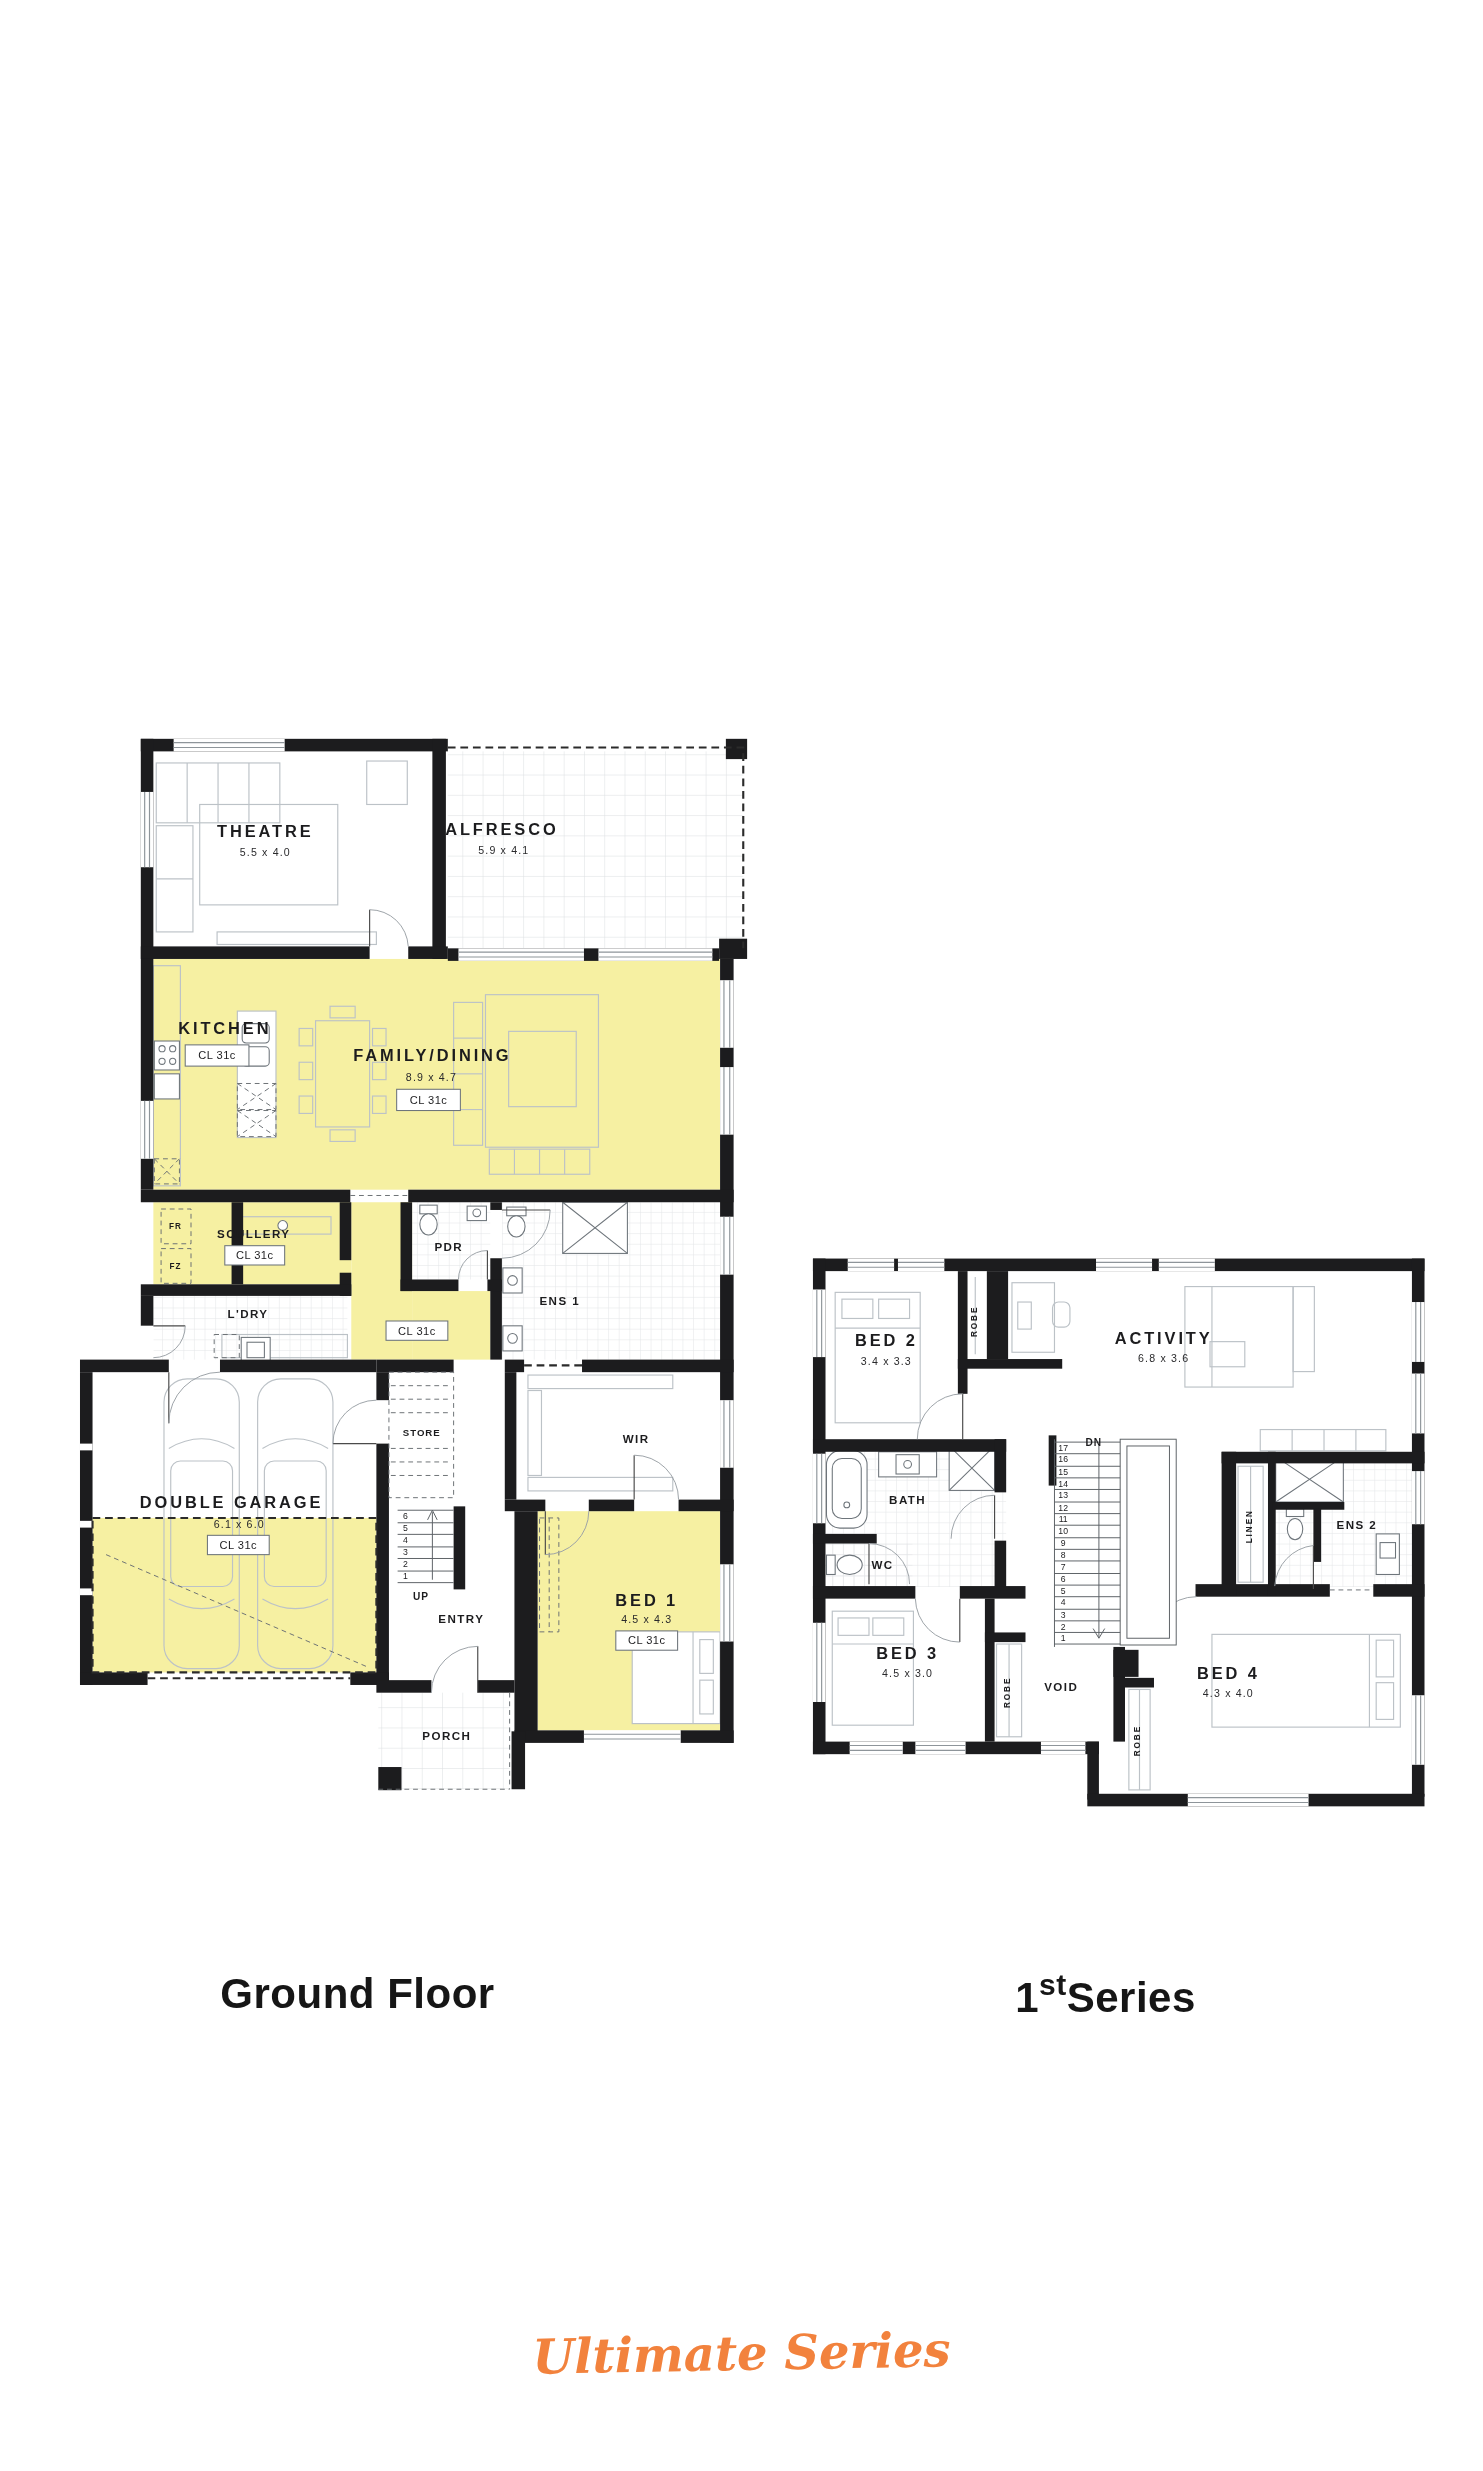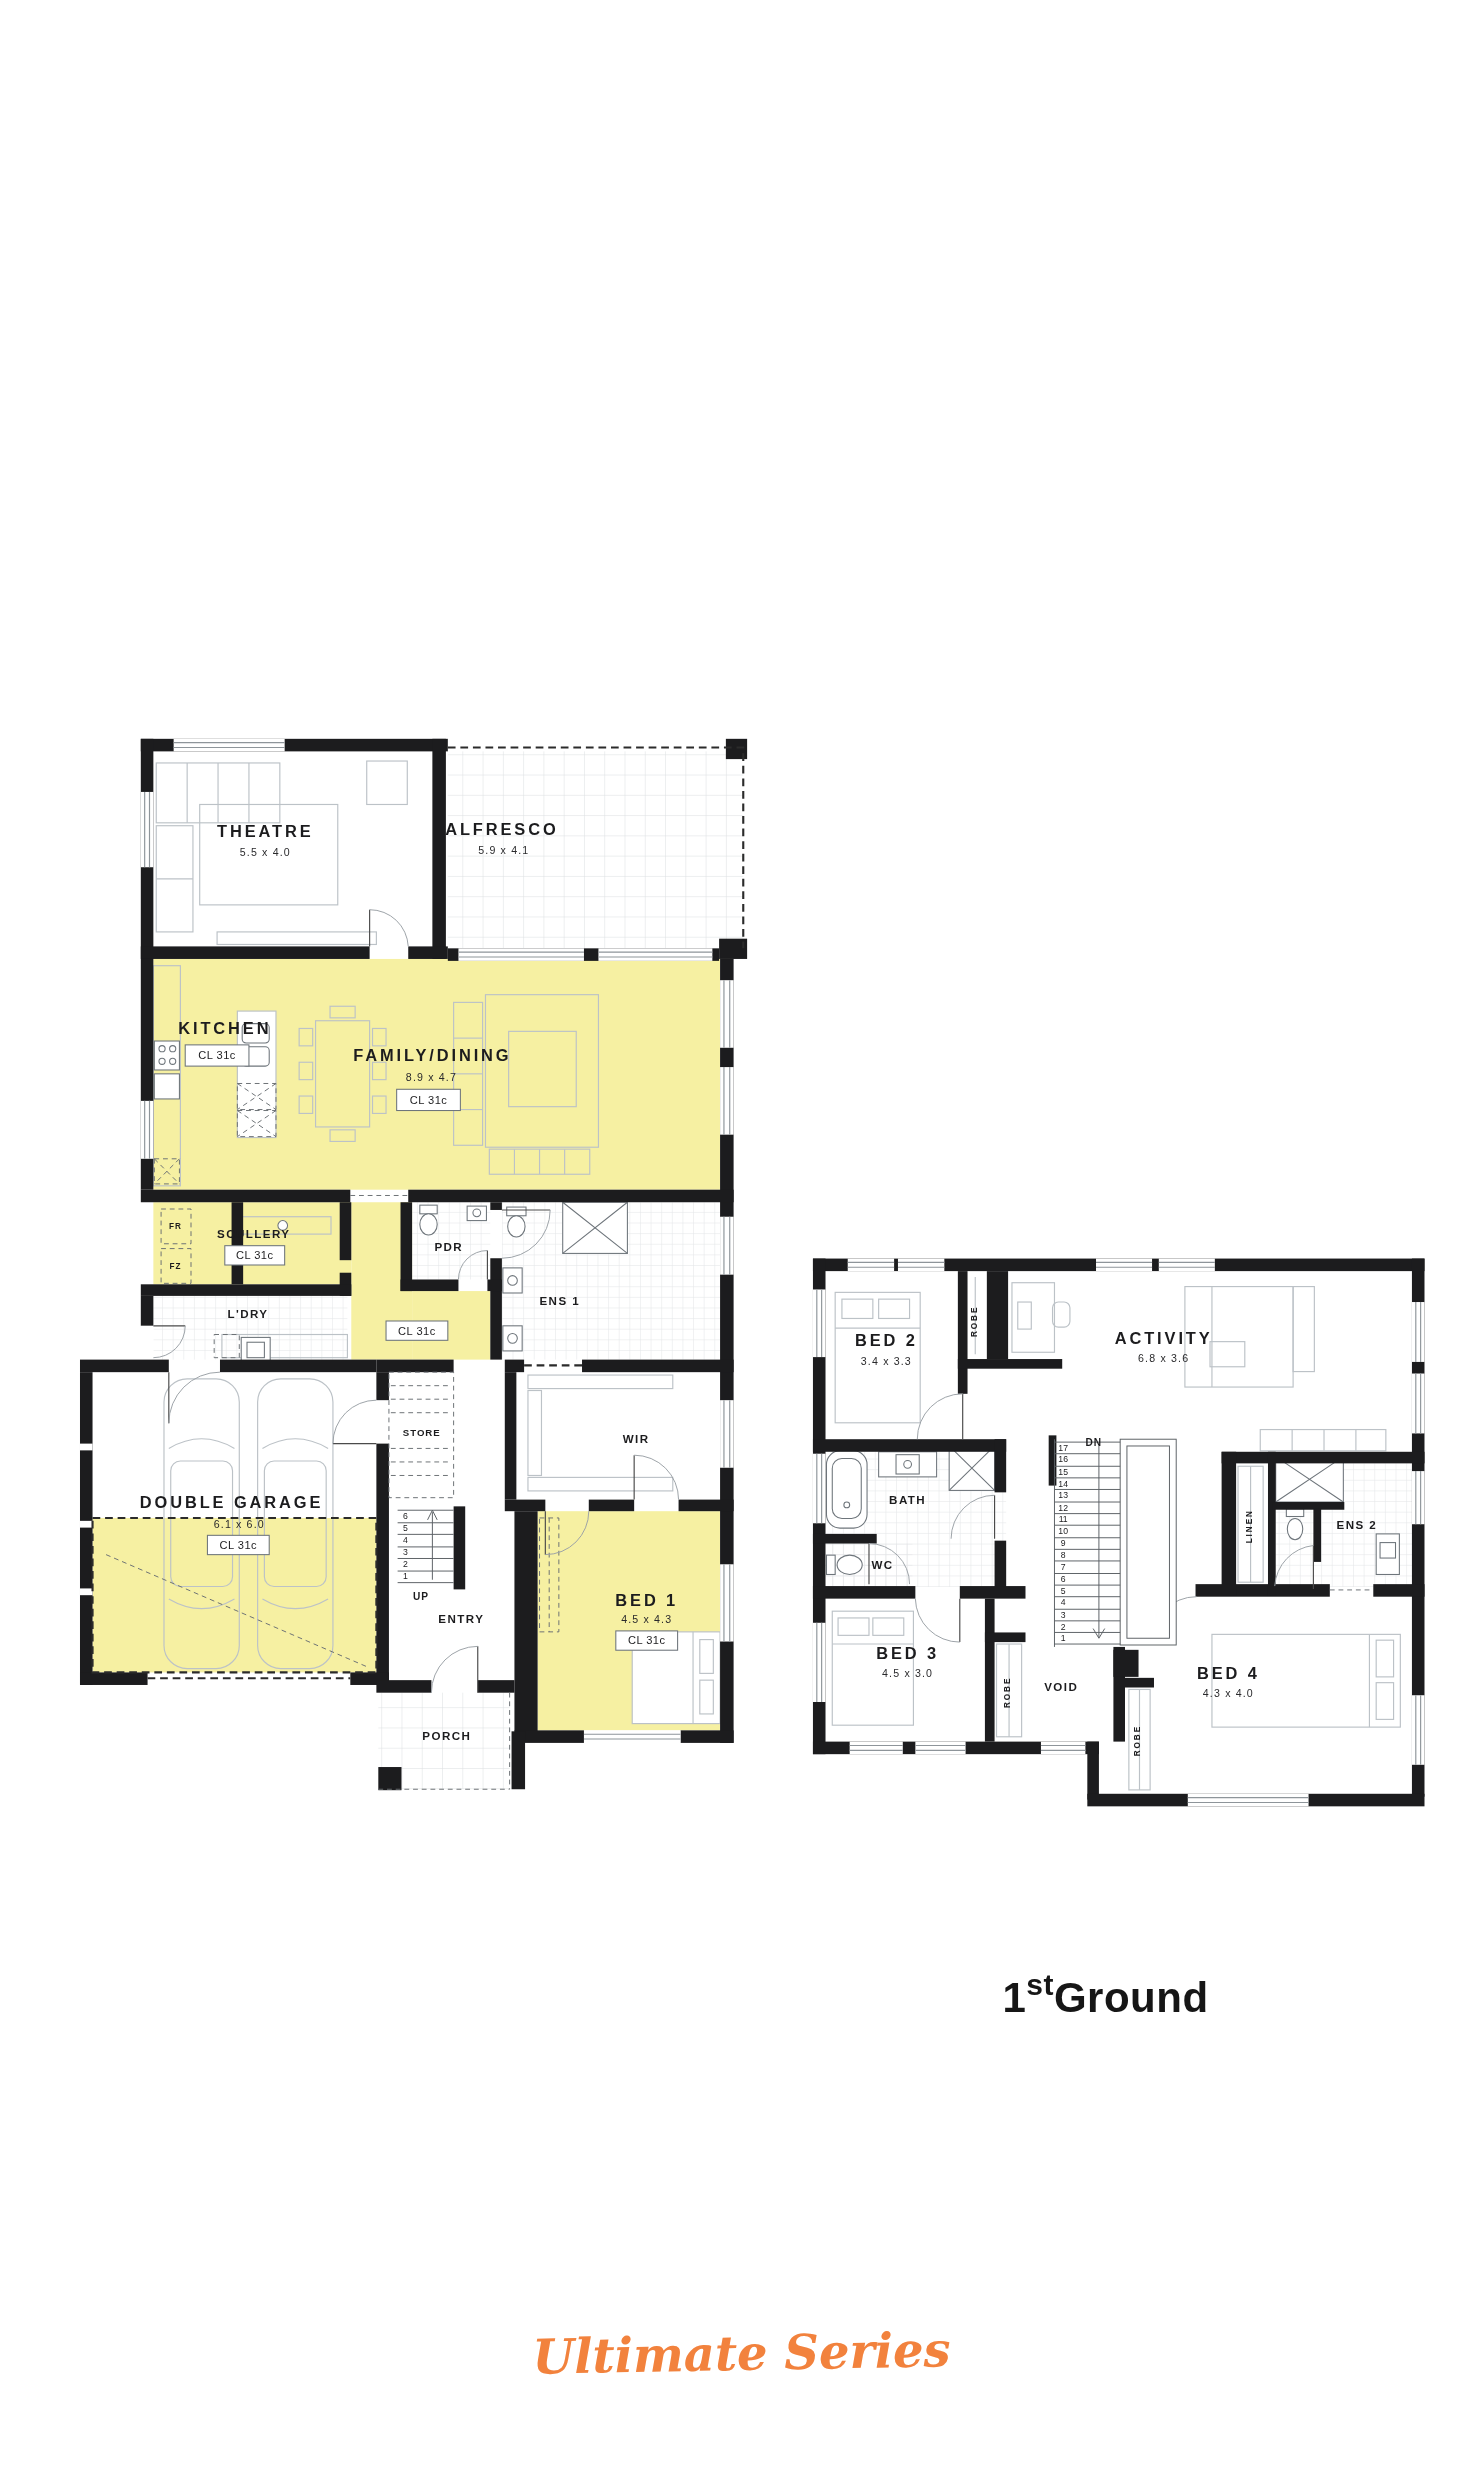--- a/index.html
+++ b/index.html
@@ -513,20 +513,21 @@
     <text class="vtx" x="206" y="462" transform="rotate(-90 206 462)">ROBE</text>
     <text class="room sm" x="259" y="461">VOID</text>
     <text class="vtx" x="341" y="512" transform="rotate(-90 341 512)">ROBE</text>
     <text class="room" x="432" y="448">BED 4</text>
     <text class="dim" x="432" y="467">4.3 x 4.0</text>
     <text class="vtx" x="456" y="290" transform="rotate(-90 456 290)">LINEN</text>
     <text class="room sm" x="565" y="293">ENS 2</text>
   </g>
 </svg>
 
+<div class="caption" style="left:145px;top:1970px;width:425px;">Ground Floor</div>
 <div class="caption" style="left:898px;top:1970px;width:415px;">
-  <span>1</span><sup>st</sup><span>Ground</span>
+  <span>1</span><sup>st</sup><span>Series</span>
 </div>
 
 <div class="brand">Ultimate Series</div>
 
 </div>
 
 
 </body></html>

